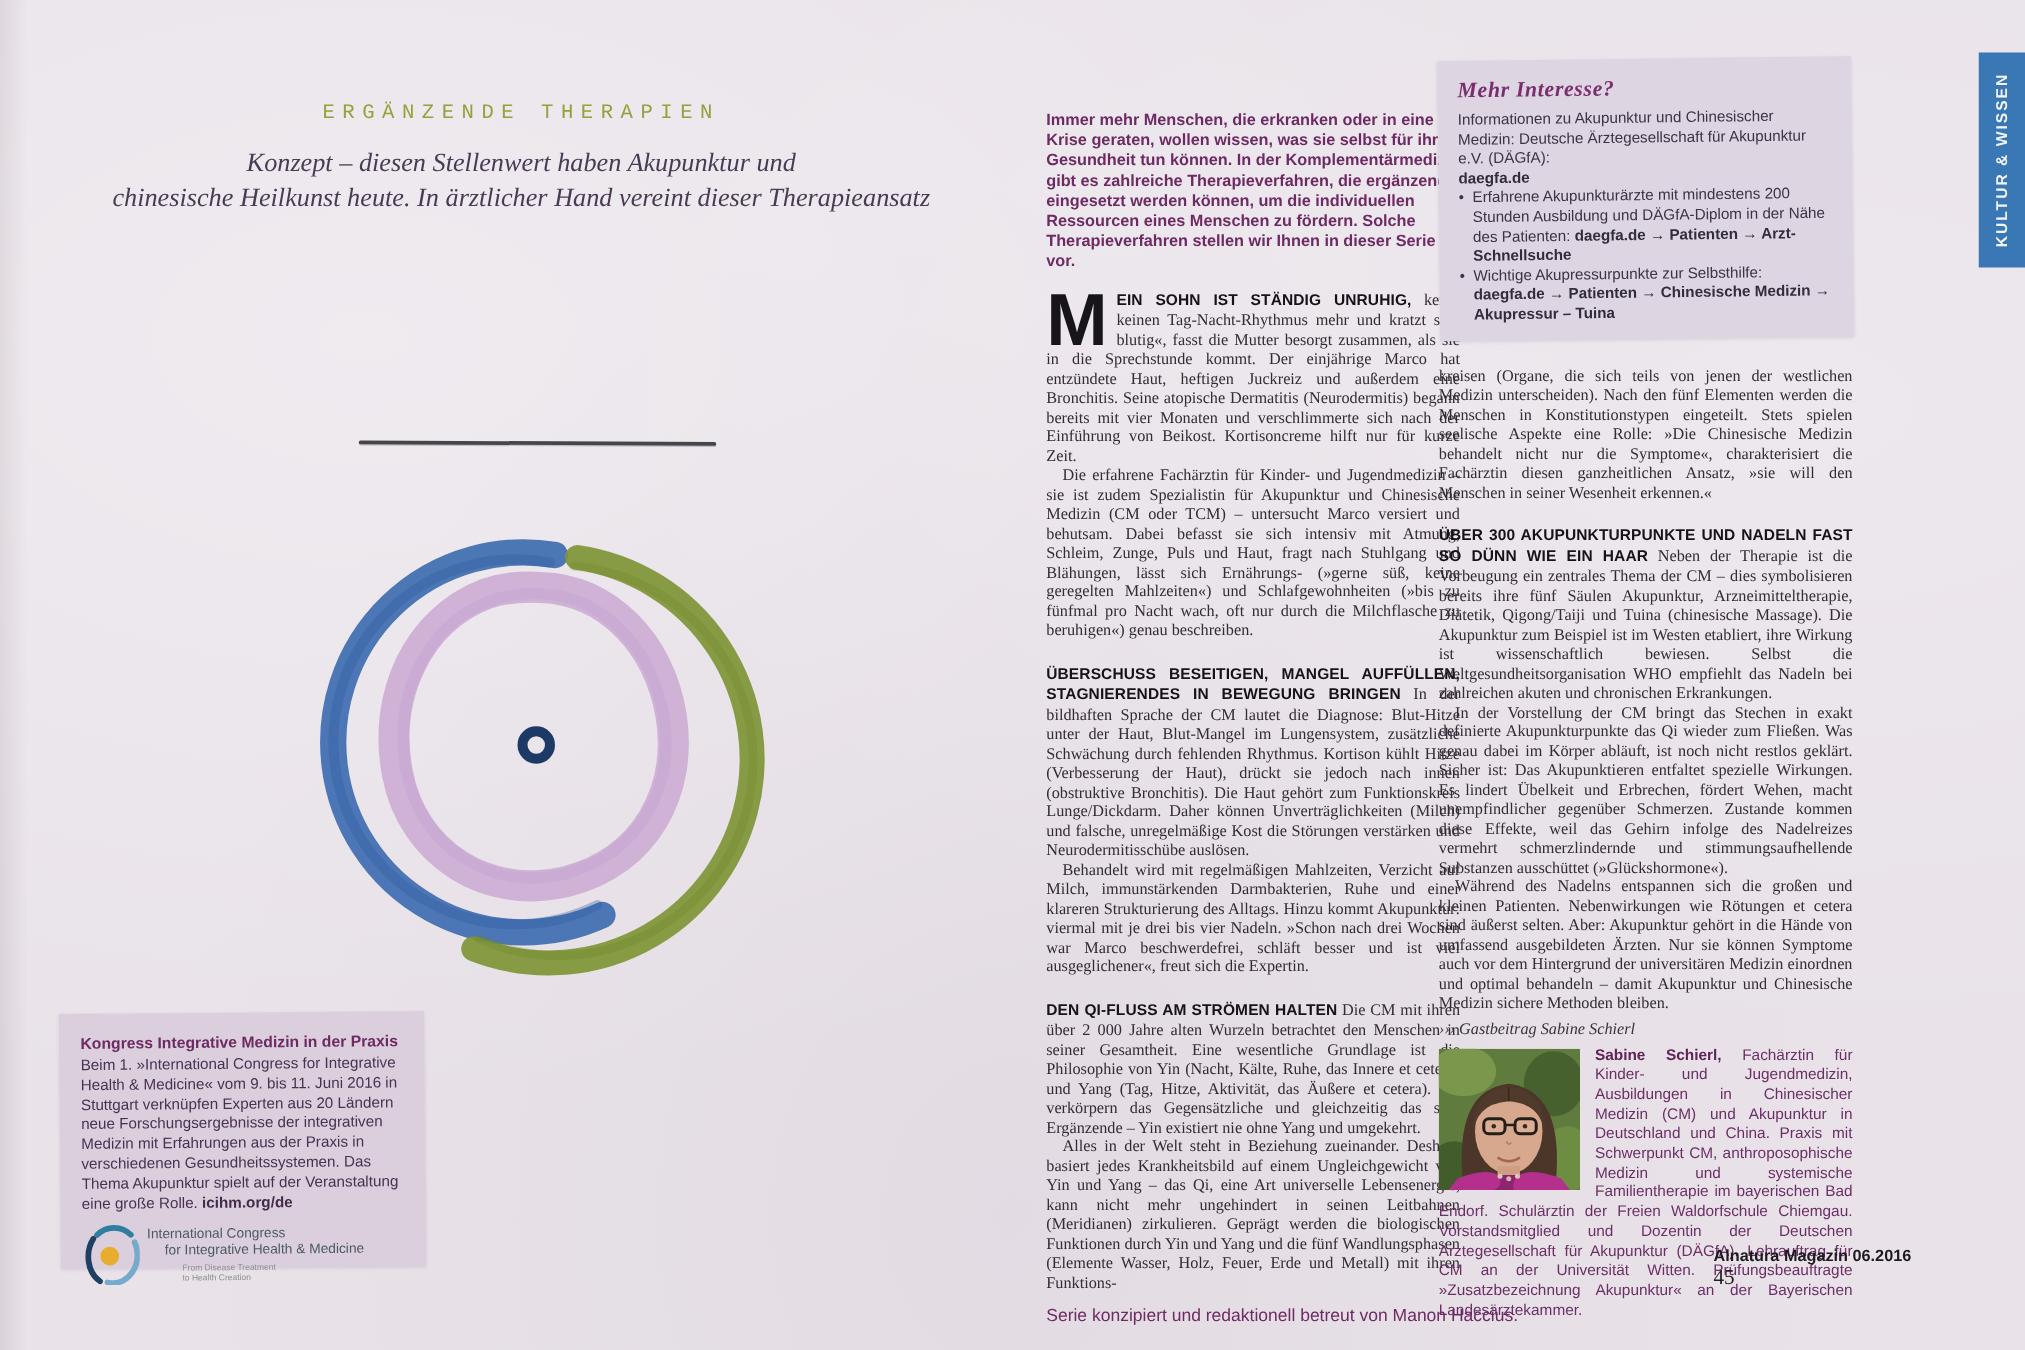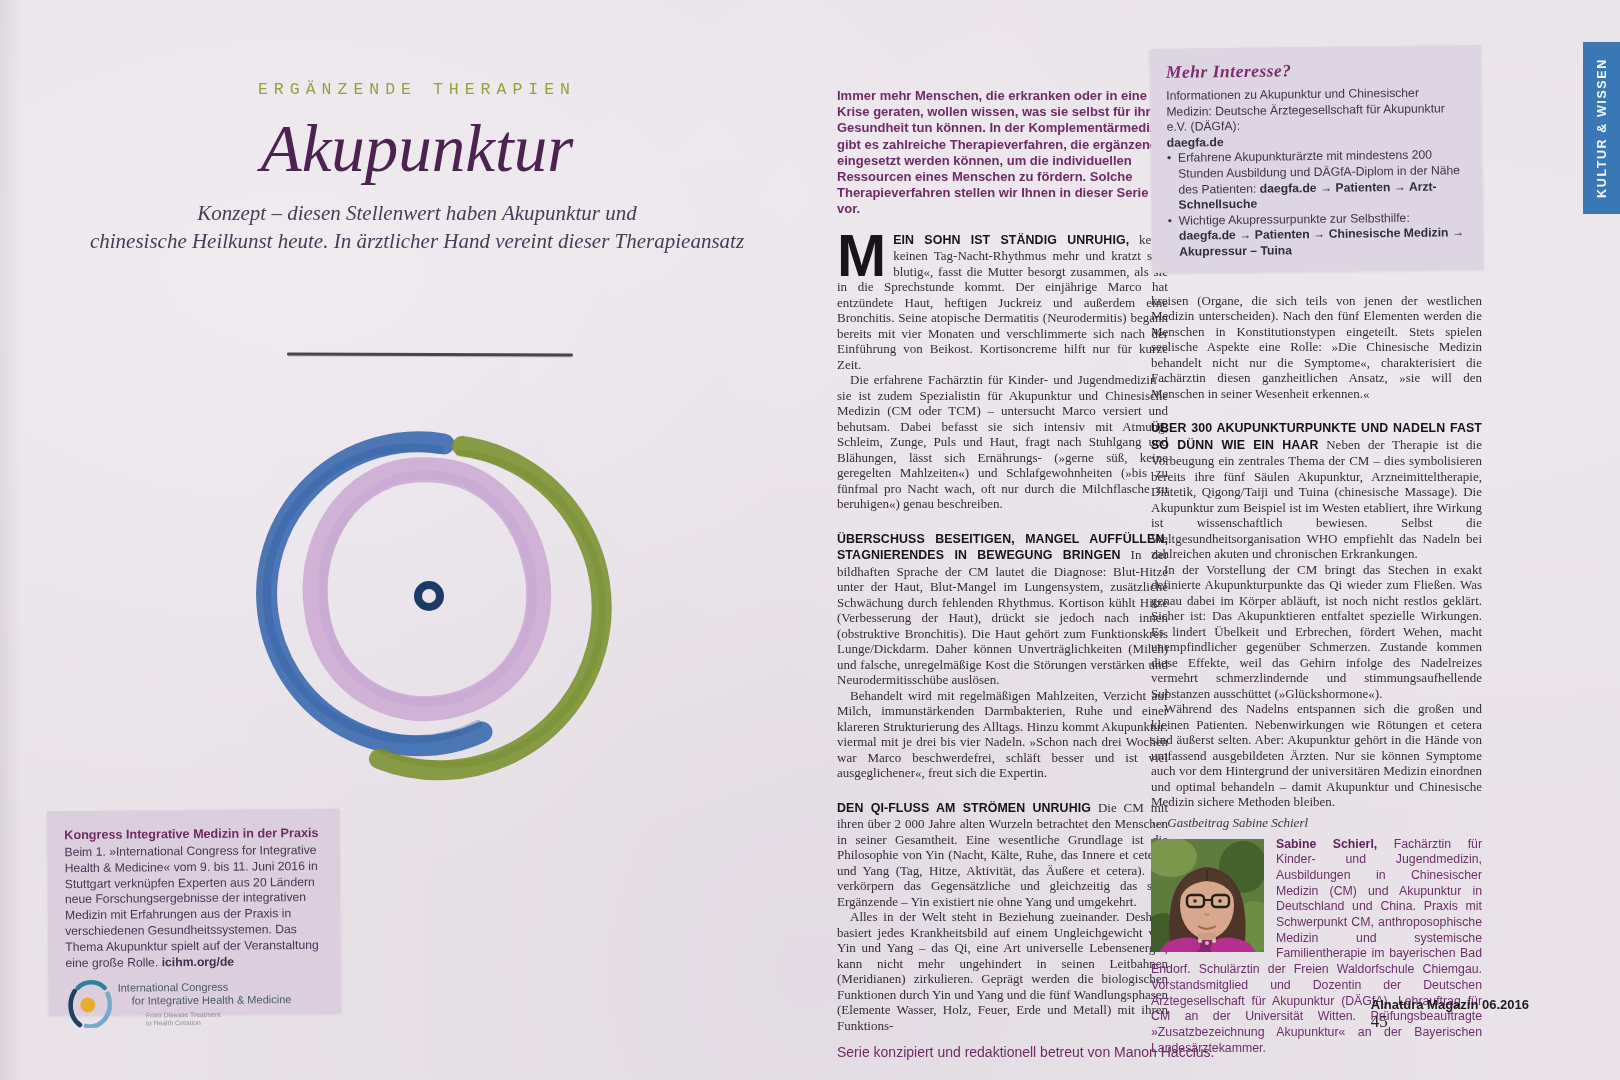--- a/index.html
+++ b/index.html
@@ -144,21 +144,20 @@
     font-size:12.5px; letter-spacing:1.6px; color:#f2f4f8;
   }
 </style>
 </head>
 <body>
 
 <div class="spread">
 
   <div class="head">
     <div class="kicker">ERGÄNZENDE THERAPIEN</div>
-    <div class="title">Akupunktur</div>
     <div class="subtitle">
       <div>Konzept – diesen Stellenwert haben Akupunktur und</div>
       <div>chinesische Heilkunst heute. In ärztlicher Hand vereint dieser Therapieansatz</div>
     </div>
   </div>
 
   <div class="hand-line"></div>
 
   <svg class="illu" width="412" height="442" viewBox="0 0 412 442">
     <path d="M 216 100 A 152 152 0 1 0 254 388" fill="none" stroke="#3e6db0" stroke-width="21" stroke-linecap="round" opacity="0.92"></path>
@@ -190,21 +189,21 @@
   </div>
 
   <div class="col col1">
     <p class="intro">Immer mehr Menschen, die erkranken oder in eine Krise geraten, wollen wissen, was sie selbst für ihre Gesundheit tun können. In der Komplementärmedizin gibt es zahlreiche Therapieverfahren, die ergänzend eingesetzt werden können, um die individuellen Ressourcen eines Menschen zu fördern. Solche Therapieverfahren stellen wir Ihnen in dieser Serie vor.</p>
     <p class="body"><span class="dropcap">M</span><span class="h-run">EIN SOHN IST STÄNDIG UNRUHIG,</span>
       <span>kennt keinen Tag-Nacht-Rhythmus mehr und kratzt sich blutig«, fasst die Mutter besorgt zusammen, als sie in die Sprechstunde kommt. Der einjährige Marco hat entzündete Haut, heftigen Juckreiz und außerdem eine Bronchitis. Seine atopische Dermatitis (Neurodermitis) begann bereits mit vier Monaten und verschlimmerte sich nach der Einführung von Beikost. Kortisoncreme hilft nur für kurze Zeit.</span></p>
     <p class="body ind">Die erfahrene Fachärztin für Kinder- und Jugendmedizin – sie ist zudem Spezialistin für Akupunktur und Chinesische Medizin (CM oder TCM) – untersucht Marco versiert und behutsam. Dabei befasst sie sich intensiv mit Atmung, Schleim, Zunge, Puls und Haut, fragt nach Stuhlgang und Blähungen, lässt sich Ernährungs- (»gerne süß, keine geregelten Mahlzeiten«) und Schlafgewohnheiten (»bis zu fünfmal pro Nacht wach, oft nur durch die Milchflasche zu beruhigen«) genau beschreiben.</p>
     <p class="body hblock"><span class="h-run">ÜBERSCHUSS BESEITIGEN, MANGEL AUFFÜLLEN, STAGNIERENDES IN BEWEGUNG BRINGEN</span>
       <span>In der bildhaften Sprache der CM lautet die Diagnose: Blut-Hitze unter der Haut, Blut-Mangel im Lungensystem, zusätzliche Schwächung durch fehlenden Rhythmus. Kortison kühlt Hitze (Verbesserung der Haut), drückt sie jedoch nach innen (obstruktive Bronchitis). Die Haut gehört zum Funktionskreis Lunge/Dickdarm. Daher können Unverträglichkeiten (Milch) und falsche, unregelmäßige Kost die Störungen verstärken und Neurodermitisschübe auslösen.</span></p>
     <p class="body ind">Behandelt wird mit regelmäßigen Mahlzeiten, Verzicht auf Milch, immunstärkenden Darmbakterien, Ruhe und einer klareren Strukturierung des Alltags. Hinzu kommt Akupunktur: viermal mit je drei bis vier Nadeln. »Schon nach drei Wochen war Marco beschwerdefrei, schläft besser und ist viel ausgeglichener«, freut sich die Expertin.</p>
-    <p class="body hblock"><span class="h-run">DEN QI-FLUSS AM STRÖMEN UNRUHIG</span>
+    <p class="body hblock"><span class="h-run">DEN QI-FLUSS AM STRÖMEN HALTEN</span>
       <span>Die CM mit ihren über 2 000 Jahre alten Wurzeln betrachtet den Menschen in seiner Gesamtheit. Eine wesentliche Grundlage ist die Philosophie von Yin (Nacht, Kälte, Ruhe, das Innere et cetera) und Yang (Tag, Hitze, Aktivität, das Äußere et cetera). Sie verkörpern das Gegensätzliche und gleichzeitig das sich Ergänzende – Yin existiert nie ohne Yang und umgekehrt.</span></p>
     <p class="body ind">Alles in der Welt steht in Beziehung zueinander. Deshalb basiert jedes Krankheitsbild auf einem Ungleichgewicht von Yin und Yang – das Qi, eine Art universelle Lebensenergie, kann nicht mehr ungehindert in seinen Leitbahnen (Meridianen) zirkulieren. Geprägt werden die biologischen Funktionen durch Yin und Yang und die fünf Wandlungsphasen (Elemente Wasser, Holz, Feuer, Erde und Metall) mit ihren Funktions-</p>
   </div>
 
   <div class="col col2">
     <div class="mehr">
       <div class="mehr-title">Mehr Interesse?</div>
       <p><span>Informationen zu Akupunktur und Chinesischer Medizin: Deutsche Ärztegesellschaft für Akupunktur e.V. (DÄGfA):</span><b class="block-link">daegfa.de</b></p>
       <ul>
         <li><span>Erfahrene Akupunkturärzte mit mindestens 200 Stunden Ausbildung und DÄGfA-Diplom in der Nähe des Patienten: </span><b>daegfa.de → Patienten → Arzt-Schnellsuche</b></li>

